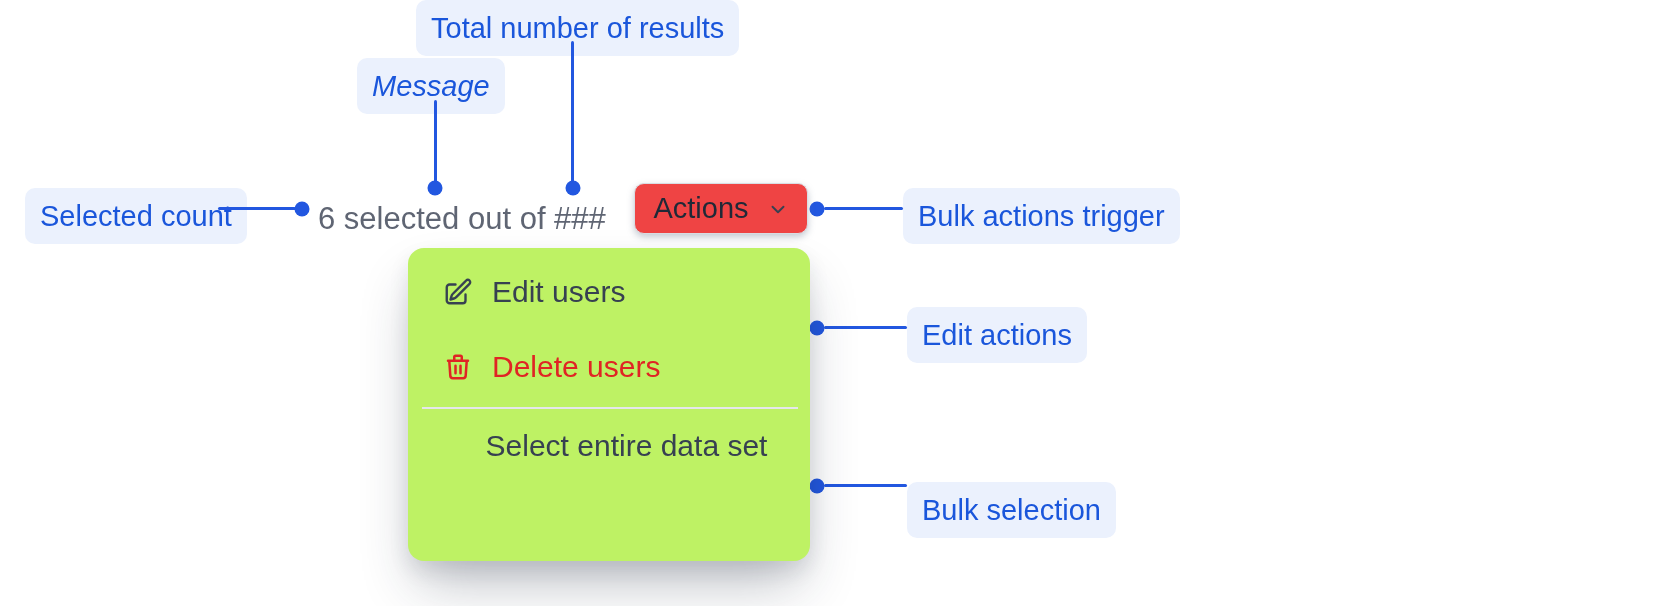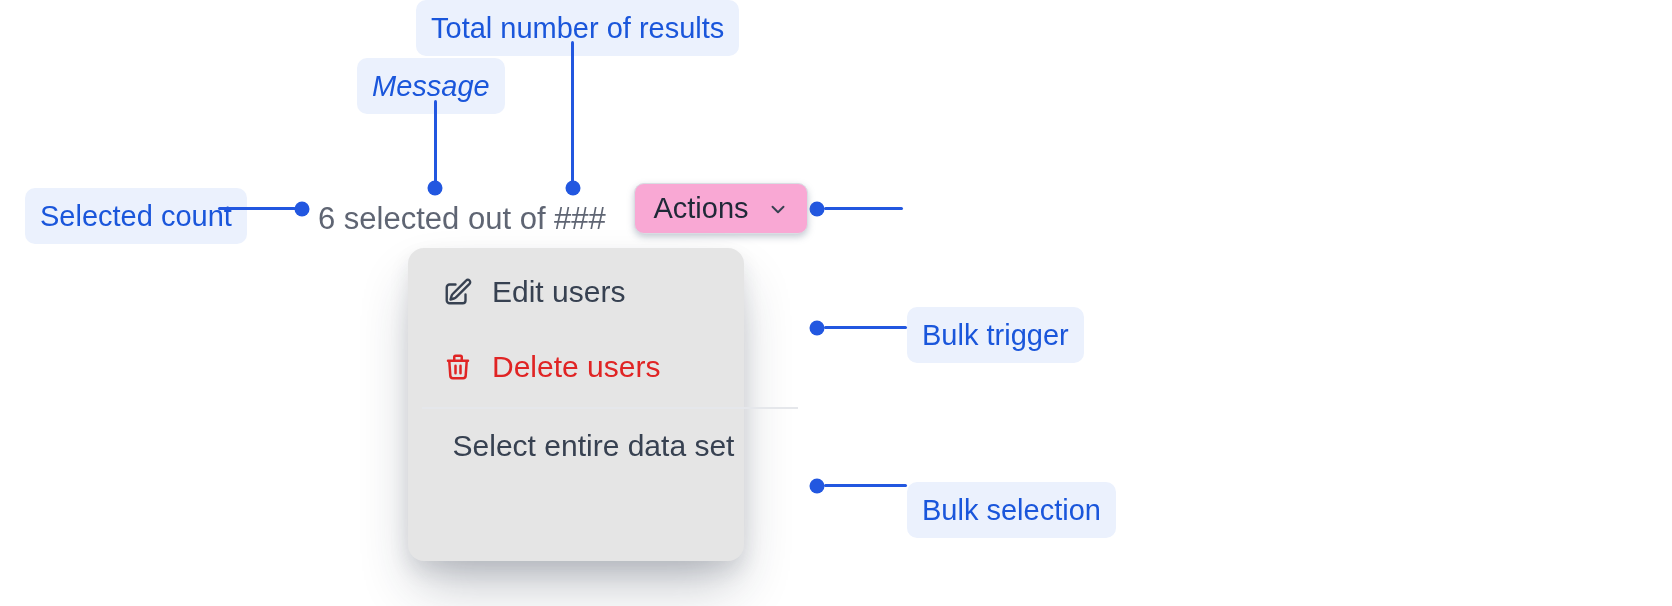--- a/index.html
+++ b/index.html
@@ -32,33 +32,33 @@
 
   
   .message{
     position:absolute;left:318px;top:193px;
     font-size:31px;color:#5F6573;white-space:nowrap;margin-top:8px;
   }
 
   
   .actions-btn{
     position:absolute;left:634px;top:183px;width:174px;height:51px;
-    background:#f9a8d4;border:1px solid #D9DDE3;border-radius:10px;
+    background:#ef4444;border:1px solid #D9DDE3;border-radius:10px;
     box-sizing:border-box;
     display:flex;align-items:center;justify-content:center;gap:18px;
     box-shadow:0 3px 7px rgba(100,116,139,0.38);
     cursor:pointer;
   }
   .actions-btn .btn-label{font-size:29px;color:#1F2937;font-weight:500;}
   .actions-btn svg{display:block;}
 
   
   .dropdown{
-    position:absolute;left:408px;top:248px;width:336px;height:313px;
-    background:#e5e5e5;border-radius:16px;
+    position:absolute;left:408px;top:248px;width:402px;height:313px;
+    background:#bef264;border-radius:16px;
     box-shadow:0 30px 55px -10px rgba(30,41,59,0.30), 0 10px 20px rgba(30,41,59,0.10);
   }
   .menu-item{
     position:absolute;left:0;width:100%;height:74px;
     display:flex;align-items:center;box-sizing:border-box;
     padding-left:35px;cursor:pointer;
   }
   .menu-item .mi-icon{width:30px;height:30px;margin-right:19px;flex:0 0 auto;}
   .menu-item .mi-label{font-size:30px;color:#374151;white-space:nowrap;}
   .menu-item.danger .mi-label{color:#E02424;}
@@ -71,22 +71,23 @@
 <body>
 
 <div class="stage">
 
   <div class="pill" style="left:416px;top:0px;">Total number of results</div>
 
   <div class="pill" style="left:357px;top:58px;font-style:italic;">Message</div>
 
   <div class="pill" style="left:10px;top:188px;margin-left:15px;">Selected count</div>
 
+  <div class="pill" style="left:903px;top:188px;">Bulk actions trigger</div>
 
-  <div class="pill" style="left:907px;top:307px;">Bulk trigger</div>
+  <div class="pill" style="left:907px;top:307px;">Edit actions</div>
 
   <div class="pill" style="left:907px;top:466px;margin-top:16px;">Bulk selection</div>
 
   <div class="vline" style="left:571px;top:41px;height:141px;"></div>
   <div class="dot" style="left:573px;top:188px;"></div>
 
   <div class="vline" style="left:434px;top:100px;height:82px;"></div>
   <div class="dot" style="left:435px;top:188px;"></div>
 
   <div class="hline" style="left:218px;top:207px;width:78px;"></div>

